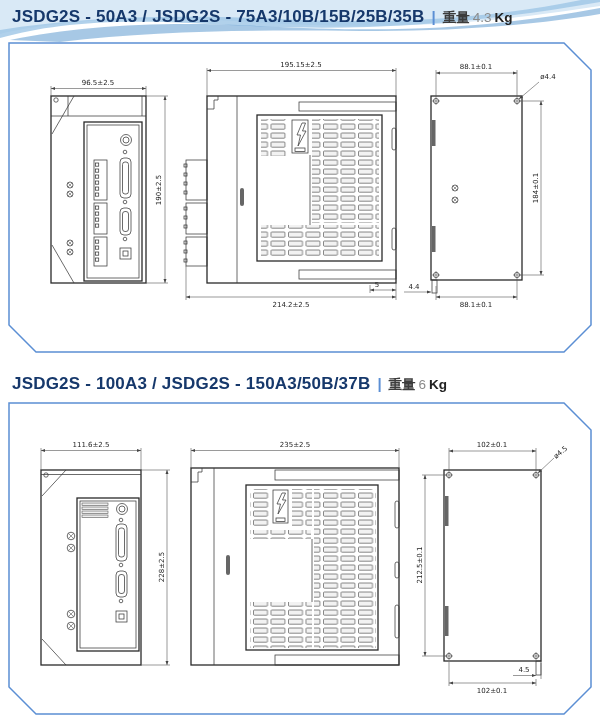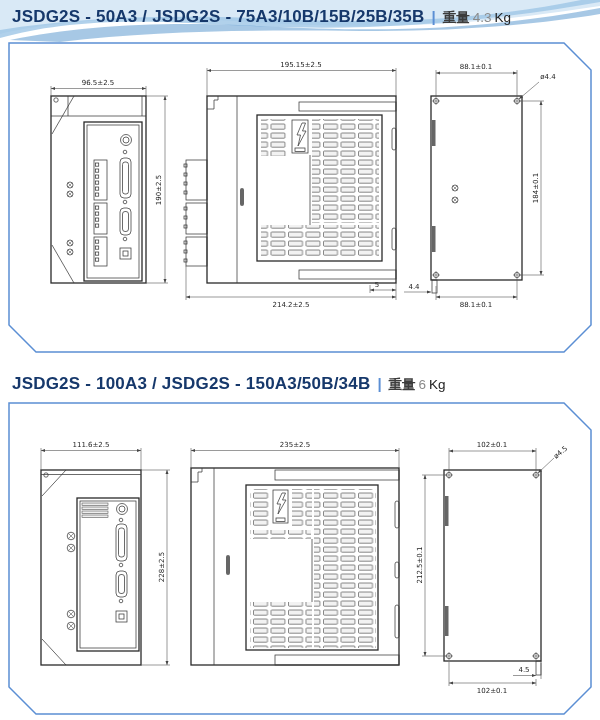--- a/index.html
+++ b/index.html
@@ -6,21 +6,21 @@
   body{width:600px;height:720px;background:#ffffff;position:relative;overflow:hidden;
        font-family:"Liberation Sans", sans-serif;}
   
   .wave{position:absolute;top:0;left:0;width:600px;height:44px;z-index:0;}
   
   .section-title{position:absolute;left:12px;z-index:2;display:flex;align-items:baseline;white-space:nowrap;}
   .section-title .model{font-size:17px;font-weight:bold;color:#16386b;letter-spacing:0.2px;}
   .section-title .sep{font-size:15px;color:#5b8fd4;margin:0 7px;font-weight:bold;}
   .section-title .wlabel{font-size:13.5px;font-weight:bold;color:#3c3c3c;margin-right:3px;text-align:center;}
   .section-title .wvalue{font-size:13.5px;color:#8a8a8a;margin-right:3px;}
-  .section-title .wunit{font-size:13.5px;font-weight:normal;color:#222;}
+  .section-title .wunit{font-size:13.5px;font-weight:bold;color:#222;}
   #title1{top:7px;} #title2{top:374px;}
   
   .panel{position:absolute;left:8px;width:584px;z-index:1;}
   #panel1{top:42px;height:311px;}
   #panel2{top:402px;height:313px;}
   .panel > svg{position:absolute;left:0;top:0;}
   
   .tl{stroke:#2a2a2a;fill:none;stroke-width:1.3;}
   .ml{stroke:#3a3a3a;fill:none;stroke-width:0.75;}
   .dl{stroke:#555;fill:none;stroke-width:0.6;}
@@ -227,21 +227,21 @@
       <line class="dl" x1="396" y1="250" x2="423" y2="250" marker-end="url(#m1)"></line>
       <line class="dl" x1="428" y1="244" x2="428" y2="258"></line>
         <line class="dl" x1="509" y1="237" x2="509" y2="258"></line>
       <line class="dl" x1="428" y1="255" x2="509" y2="255" marker-start="url(#m1)" marker-end="url(#m1)"></line>
       <text class="dt" x="468" y="265" text-anchor="middle">88.1±0.1</text>
     </g>
   </svg>
 </div>
 
 <div class="section-title" id="title2">
-  <span class="model">JSDG2S - 100A3 / JSDG2S - 150A3/50B/34B</span>
+  <span class="model">JSDG2S - 100A3 / JSDG2S - 150A3/50B/37B</span>
   <span class="sep">|</span>
   <span class="wlabel">重量</span>
   <span class="wvalue">6</span>
   <span class="wunit">Kg</span>
 </div>
 
 <div class="panel" id="panel2">
   <svg width="584" height="313" viewBox="0 0 584 313">
     <defs>
       <marker id="m2" viewBox="0 0 10 10" refX="9" refY="5" markerWidth="7.5" markerHeight="7.5" orient="auto-start-reverse">

